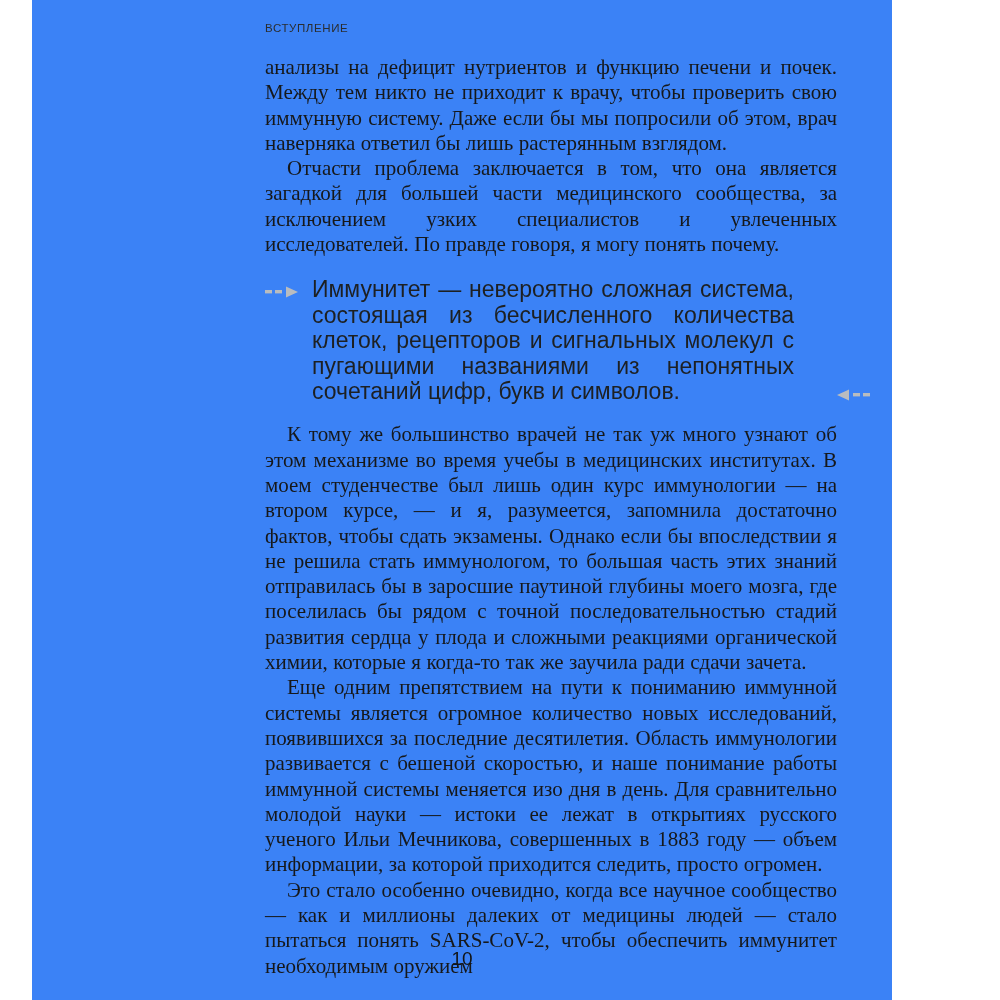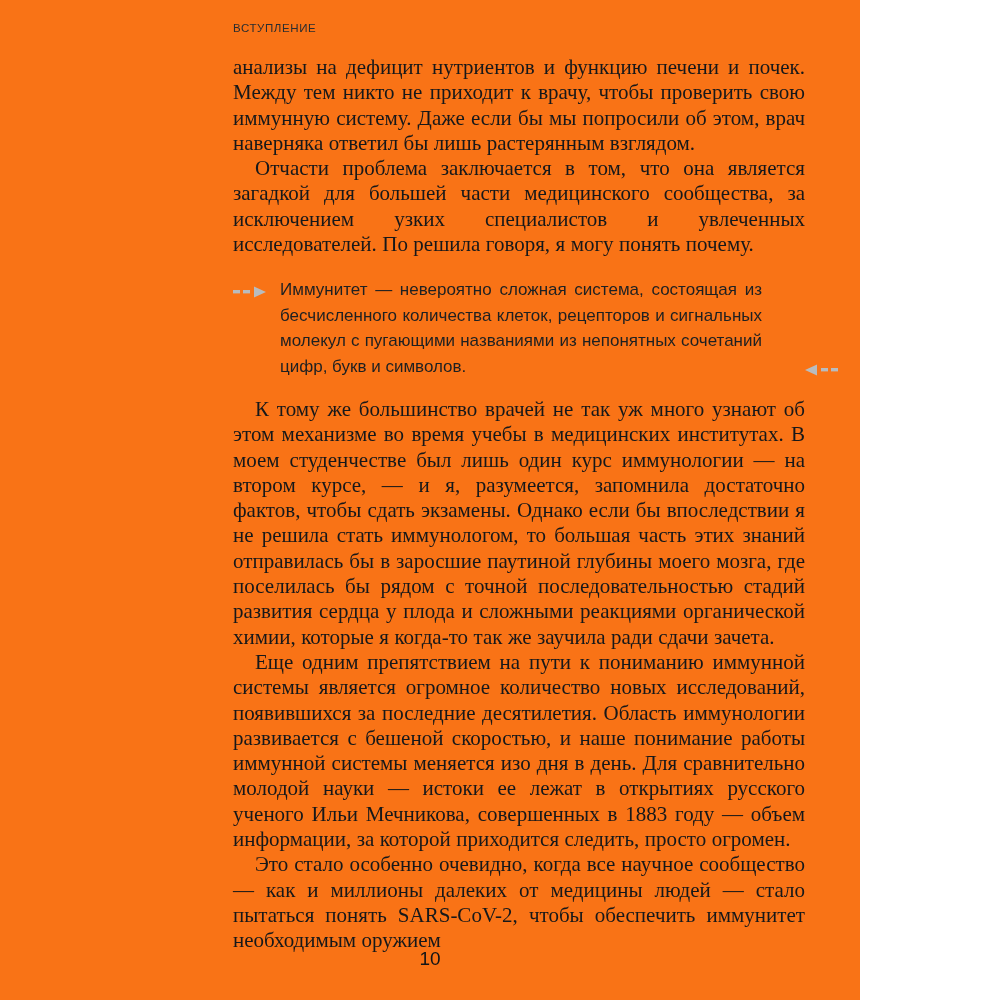--- a/index.html
+++ b/index.html
@@ -15,22 +15,23 @@
     overflow: hidden;
     font-family: "Liberation Serif", "DejaVu Serif", serif;
     color: #16181a;
     -webkit-font-smoothing: antialiased;
   }
 
   .page {
     position: relative;
     width: 860px;
     height: 1000px;
-    background: #f97316;
+    background: #3b82f6;
     box-sizing: border-box;
+    margin-left: 32px;
   }
 
   
   .running-head {
     position: absolute;
     left: 233px;
     top: 22px;
     font-family: "Liberation Sans", "DejaVu Sans", sans-serif;
     font-size: 11.5px;
     letter-spacing: 0.6px;
@@ -68,21 +69,21 @@
     position: relative;
     margin: 20px 0 18px 0;
     padding: 0;
   }
 
   .callout-text {
     margin: 0;
     margin-left: 47px;
     width: 482px;
     font-family: "Liberation Sans", "DejaVu Sans", sans-serif;
-    font-size: 17px;
+    font-size: 23px;
     line-height: 25.4px;
     color: #1d2022;
     text-align: justify;
     text-align-last: left;
     hyphens: manual;
   }
 
   .arrow-lead {
     position: absolute;
     left: 0px;
@@ -118,21 +119,21 @@
 
 <div class="page">
 
   <div class="running-head">ВСТУПЛЕНИЕ</div>
 
   <div class="column">
 
     <p class="body-par">анализы на дефицит нутриентов и функцию печени и почек. Между тем никто не приходит к врачу, чтобы проверить свою иммунную систему. Даже если бы мы попросили об этом, врач наверняка ответил бы лишь растерянным взглядом.</p>
 
 
-    <p class="body-par indent">Отчасти проблема заключается в том, что она является загадкой для большей части медицинского сообщества, за исключением узких специалистов и увлеченных исследователей. По решила говоря, я могу понять почему.</p>
+    <p class="body-par indent">Отчасти проблема заключается в том, что она является загадкой для большей части медицинского сообщества, за исключением узких специалистов и увлеченных исследователей. По правде говоря, я могу понять почему.</p>
 
     <div class="callout">
 
       <span class="arrow-lead">
         <svg width="44" height="12" viewBox="0 0 44 12" xmlns="http://www.w3.org/2000/svg">
           <rect x="0" y="4" width="7" height="3.4" fill="#b9bcbf"></rect>
           <rect x="10" y="4" width="7" height="3.4" fill="#b9bcbf"></rect>
           <polygon points="21,0.6 33,6 21,11.4" fill="#b9bcbf"></polygon>
         </svg>
       </span>

